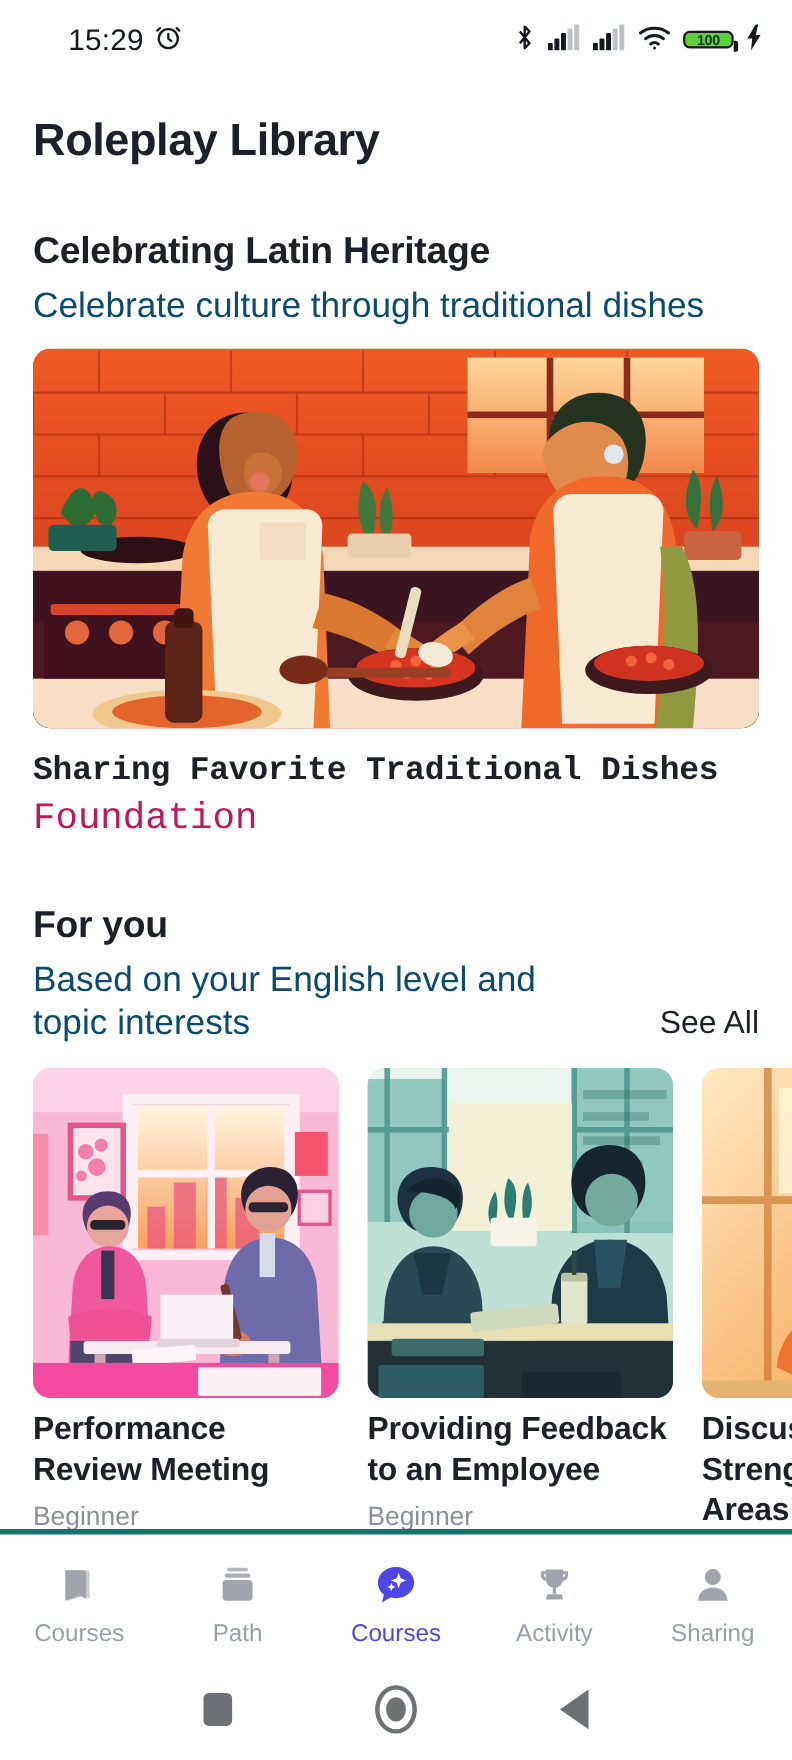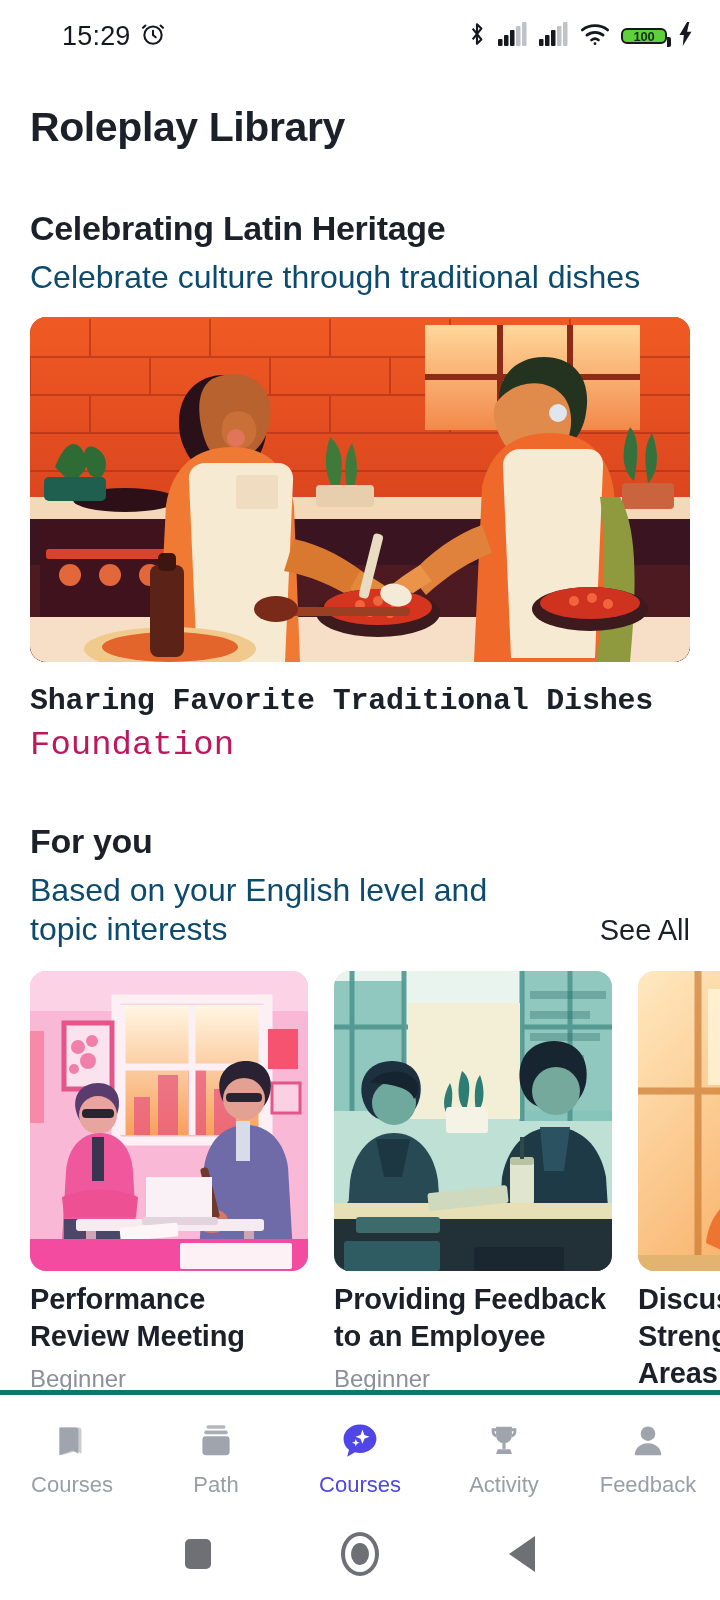--- a/index.html
+++ b/index.html
@@ -517,21 +517,21 @@
       <div class="tab-label">Activity</div>
     </div>
 
     <div class="tab">
       <div class="tab-icon">
         <svg width="38" height="38" viewBox="0 0 24 24" fill="#a0a4ac">
           <circle cx="12" cy="7.4" r="4.6"></circle>
           <path d="M3.6 21c0-4.6 3.8-7.6 8.4-7.6s8.4 3 8.4 7.6z"></path>
         </svg>
       </div>
-      <div class="tab-label">Feedback</div>
+      <div class="tab-label">Sharing</div>
     </div>
   </div>
 
   <div class="sysnav">
     <div class="sys-sq"></div>
     <div class="sys-home">
         <i></i>
       </div>
     <div class="sys-back"></div>
   </div>

